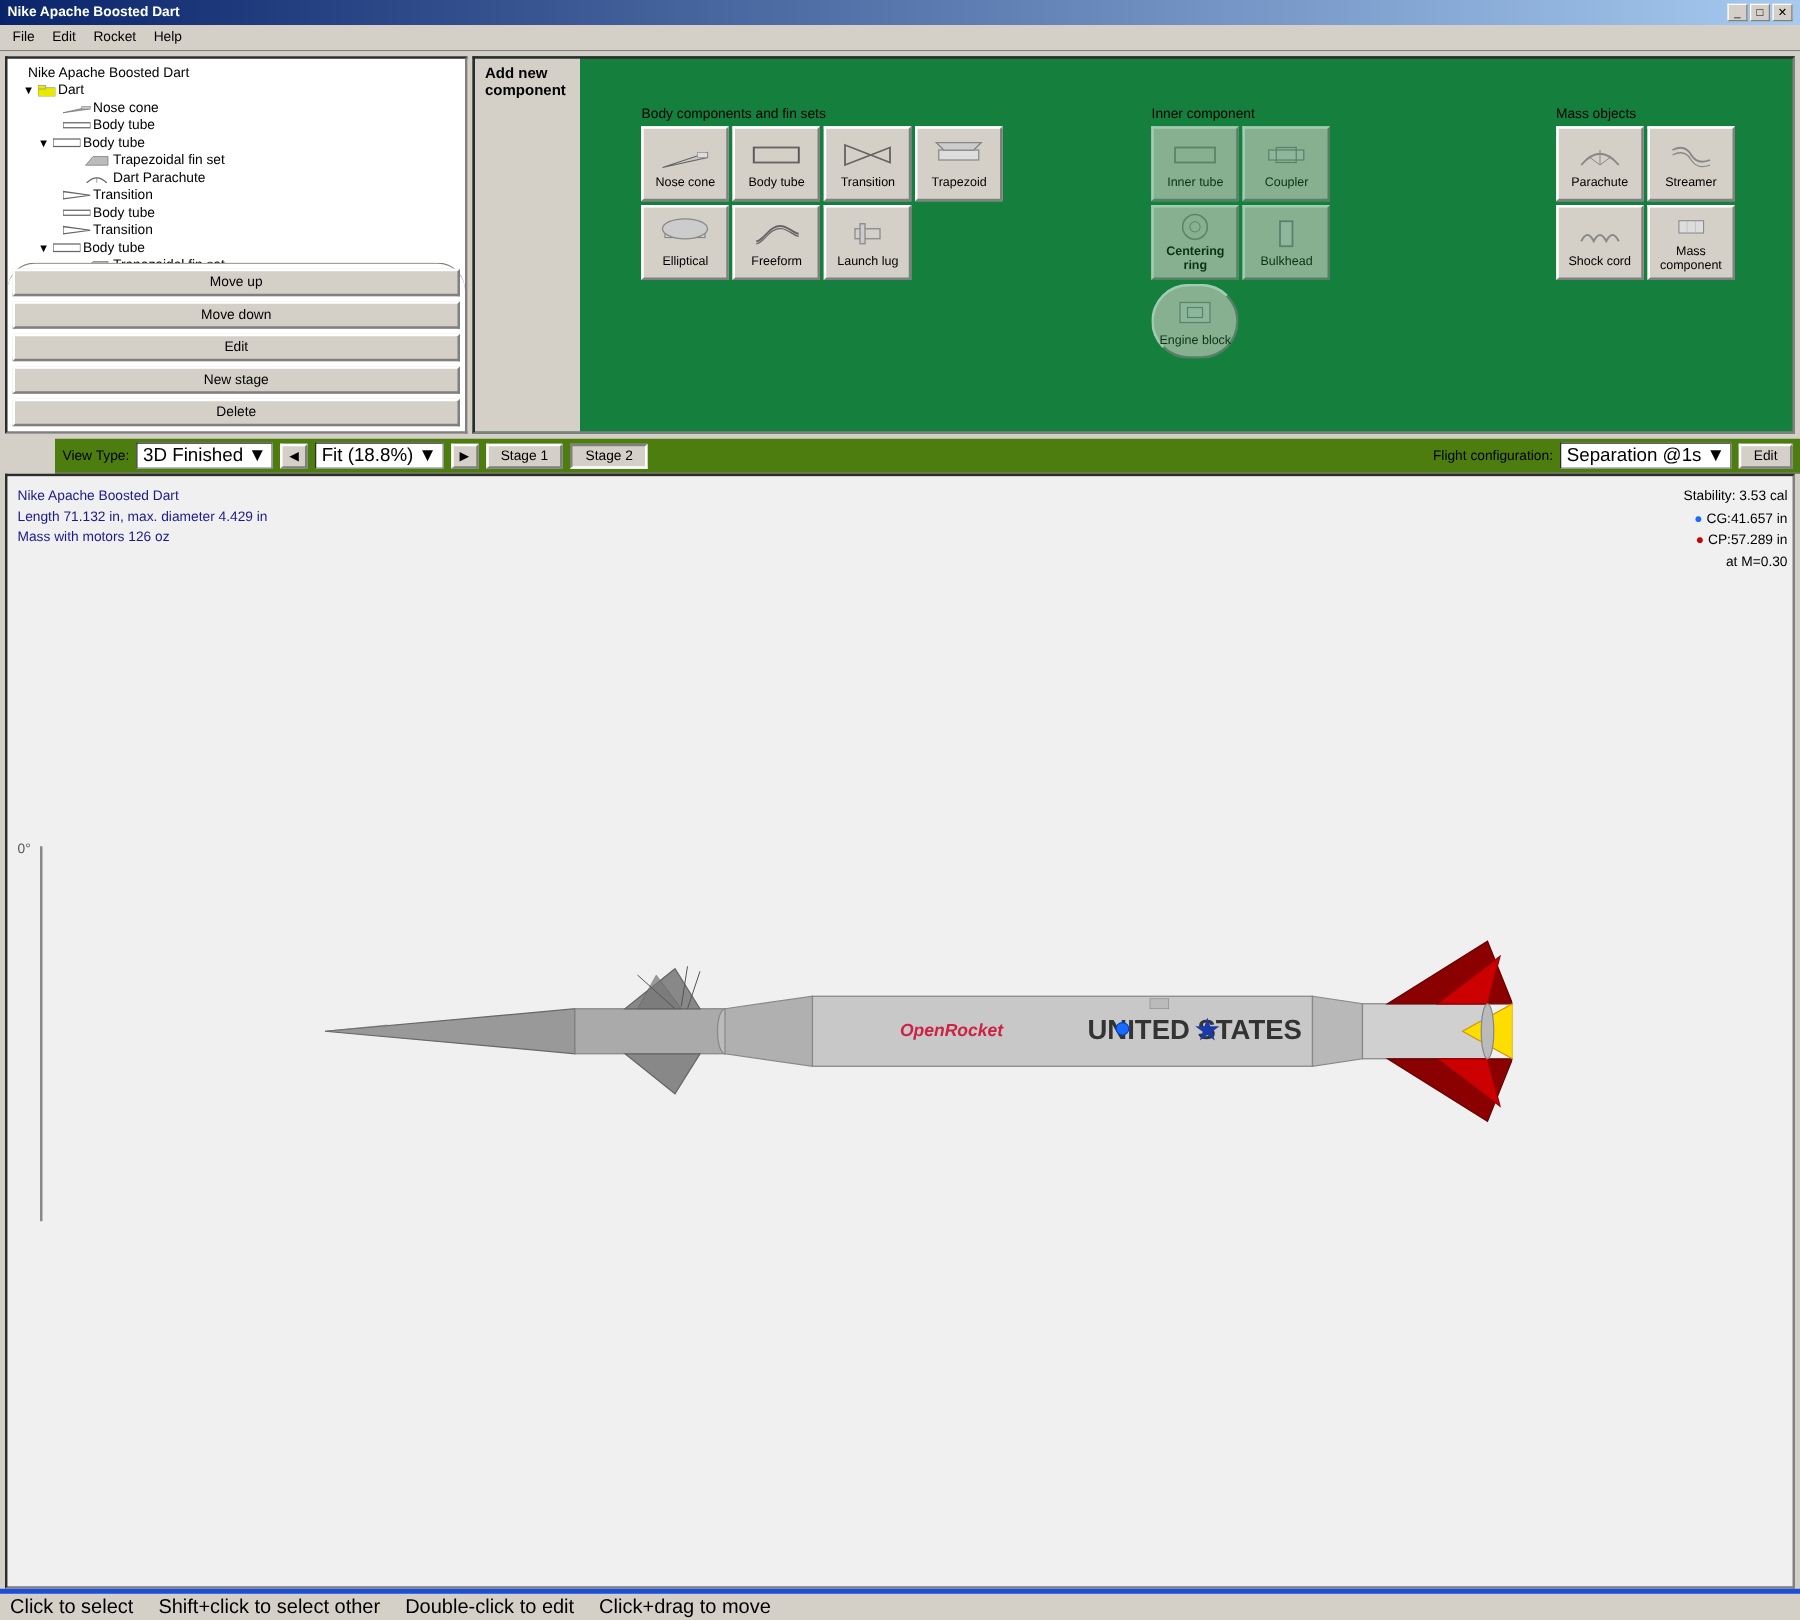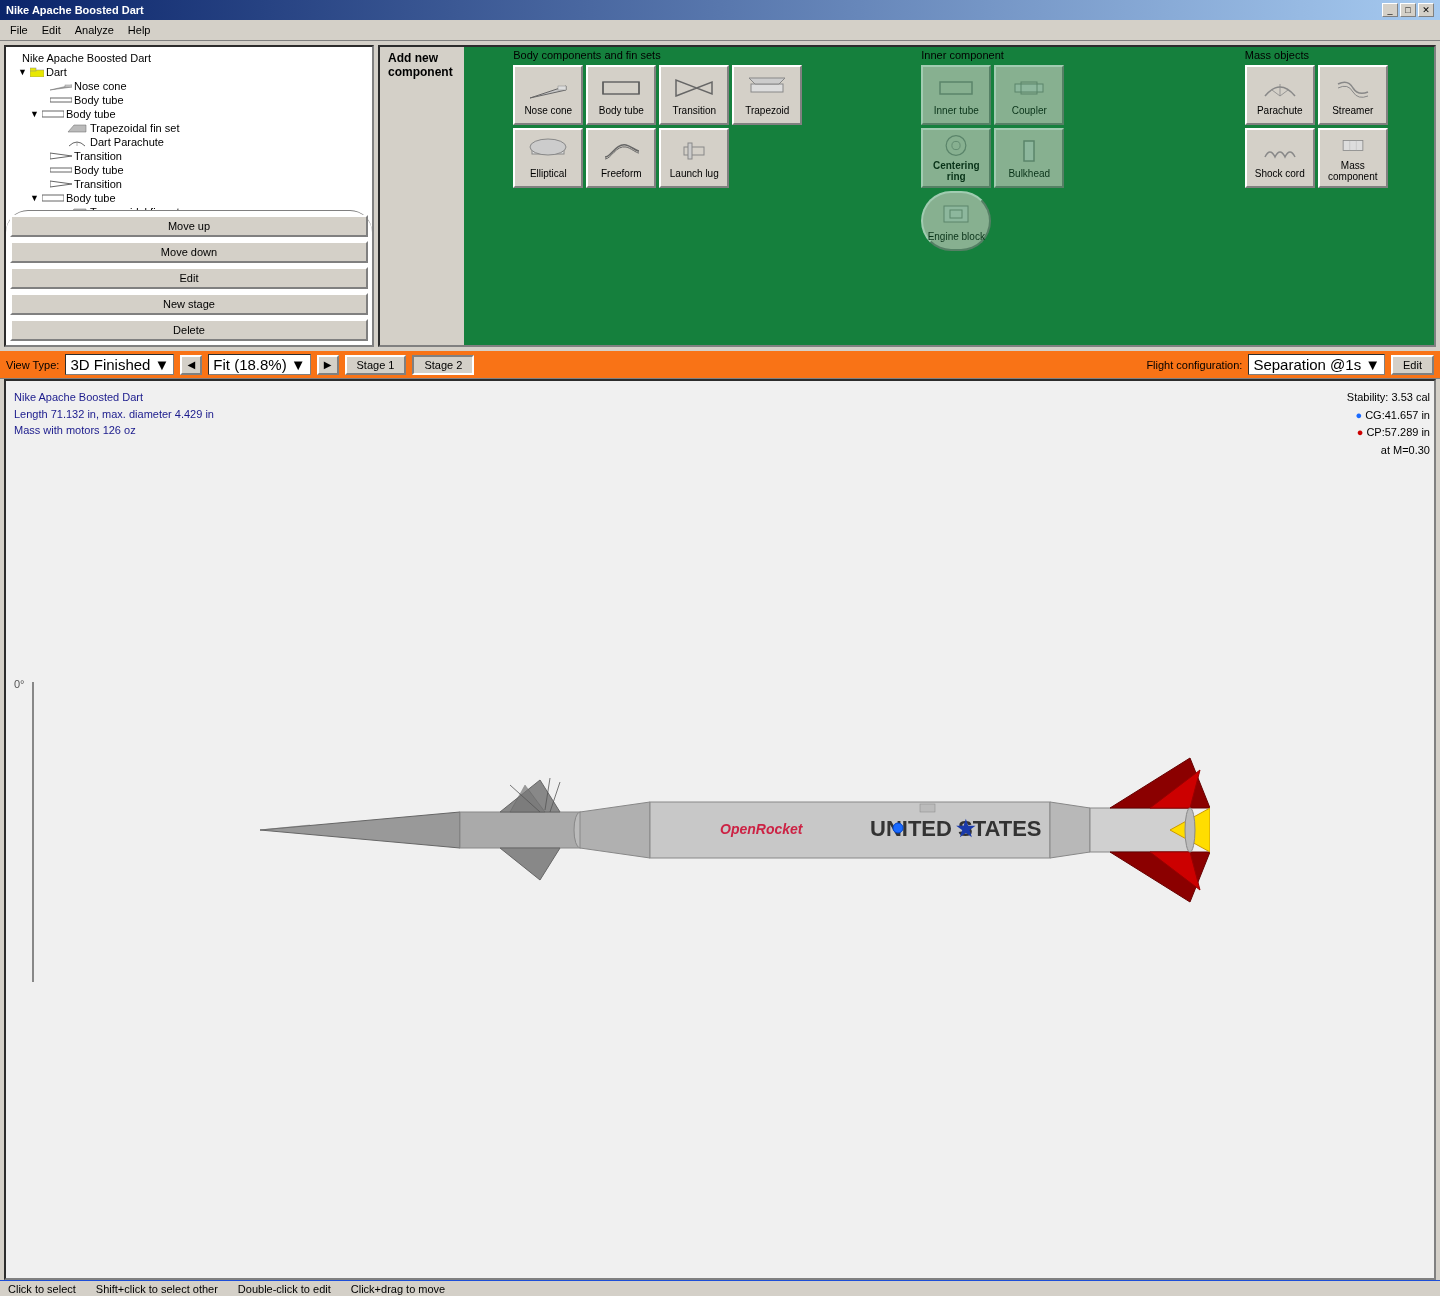--- a/index.html
+++ b/index.html
@@ -140,20 +140,21 @@
     
     .add-component-header {
       padding: 4px 8px;
       font-weight: bold;
       font-size: 12px;
       background: #d4d0c8;
     }
     
     .component-section {
       padding: 2px 22px 4px;
+      margin-top: 36px;
     }
     .section-title {
       font-size: 11px;
       margin-bottom: 4px;
       color: #000;
     }
     .component-grid {
       display: flex;
       flex-wrap: wrap;
       gap: 3px;
@@ -169,26 +170,27 @@
       flex-direction: column;
       align-items: center;
       justify-content: center;
       gap: 3px;
       font-size: 10px;
       padding: 4px;
     }
     .comp-btn svg { width: 40px; height: 28px; }
     
     .view-toolbar {
-      background: #f97316;
+      background: #4d7c0f;
       padding: 3px 6px;
       display: flex;
       align-items: center;
       gap: 6px;
       border-bottom: 1px solid #808080;
+      margin-left: 44px;
     }
     .view-label { font-size: 11px; }
     .select-box {
       background: white;
       border: 1px inset #808080;
       padding: 1px 4px;
       font-size: 15px;
       display: flex;
       align-items: center;
       gap: 4px;
@@ -259,22 +261,22 @@
       color: #555;
       font-size: 11px;
     }
     
     
     .status-bar {
       background: #d4d0c8;
       padding: 2px 8px;
       display: flex;
       gap: 20px;
-      font-size: 11px;
-      border-top: 1px solid #1d4ed8;
+      font-size: 16px;
+      border-top: 4px solid #1d4ed8;
     }
     
     
     .rocket-svg-container {
       width: 100%;
       height: 100%;
       display: flex;
       align-items: center;
       justify-content: center;
     }
@@ -298,21 +300,21 @@
   <div class="title-bar-buttons">
     <button class="title-btn">_</button>
     <button class="title-btn">□</button>
     <button class="title-btn">✕</button>
   </div>
 </div>
 
 <div class="menu-bar">
   <span class="menu-item">File</span>
   <span class="menu-item">Edit</span>
-  <span class="menu-item">Analyze</span>
+  <span class="menu-item">Rocket</span>
   <span class="menu-item">Help</span>
 </div>
 
 <div class="main-container">
 
 
   <div class="content-area" style="flex: 0 0 310px; max-height: 310px;">
 
     <div class="left-panel">
       <div class="tree-container">

